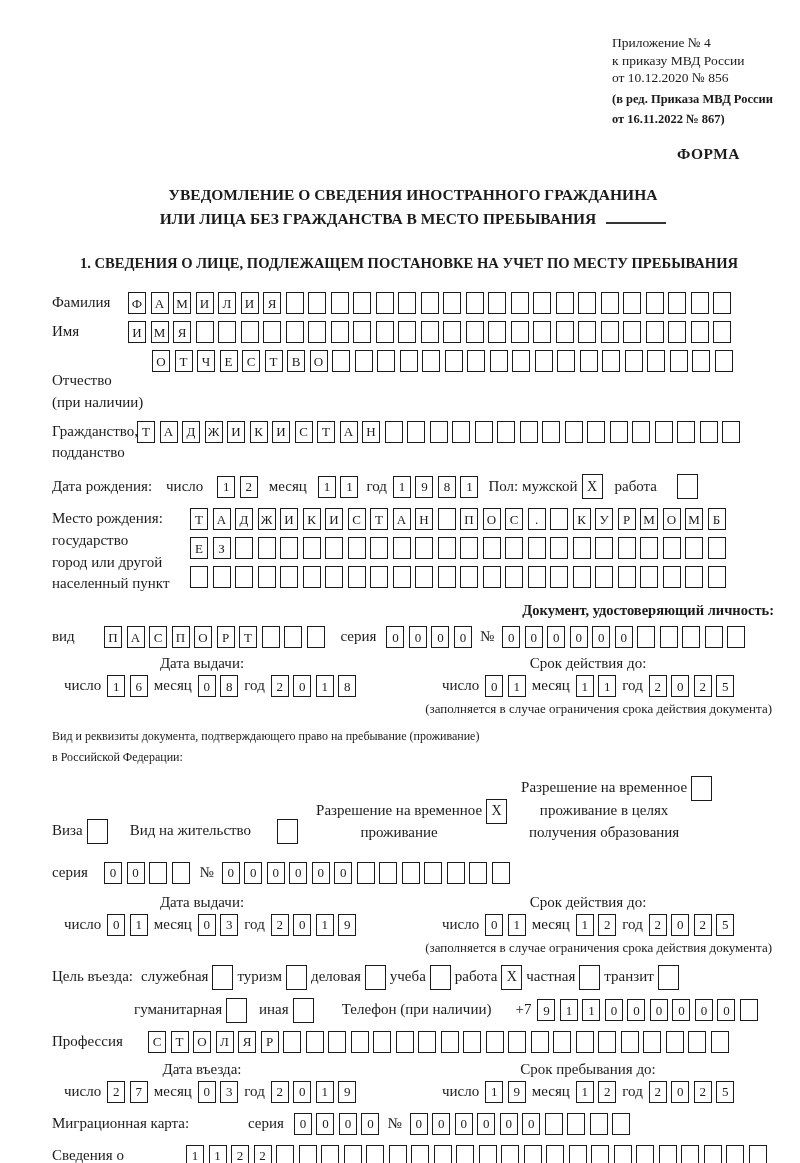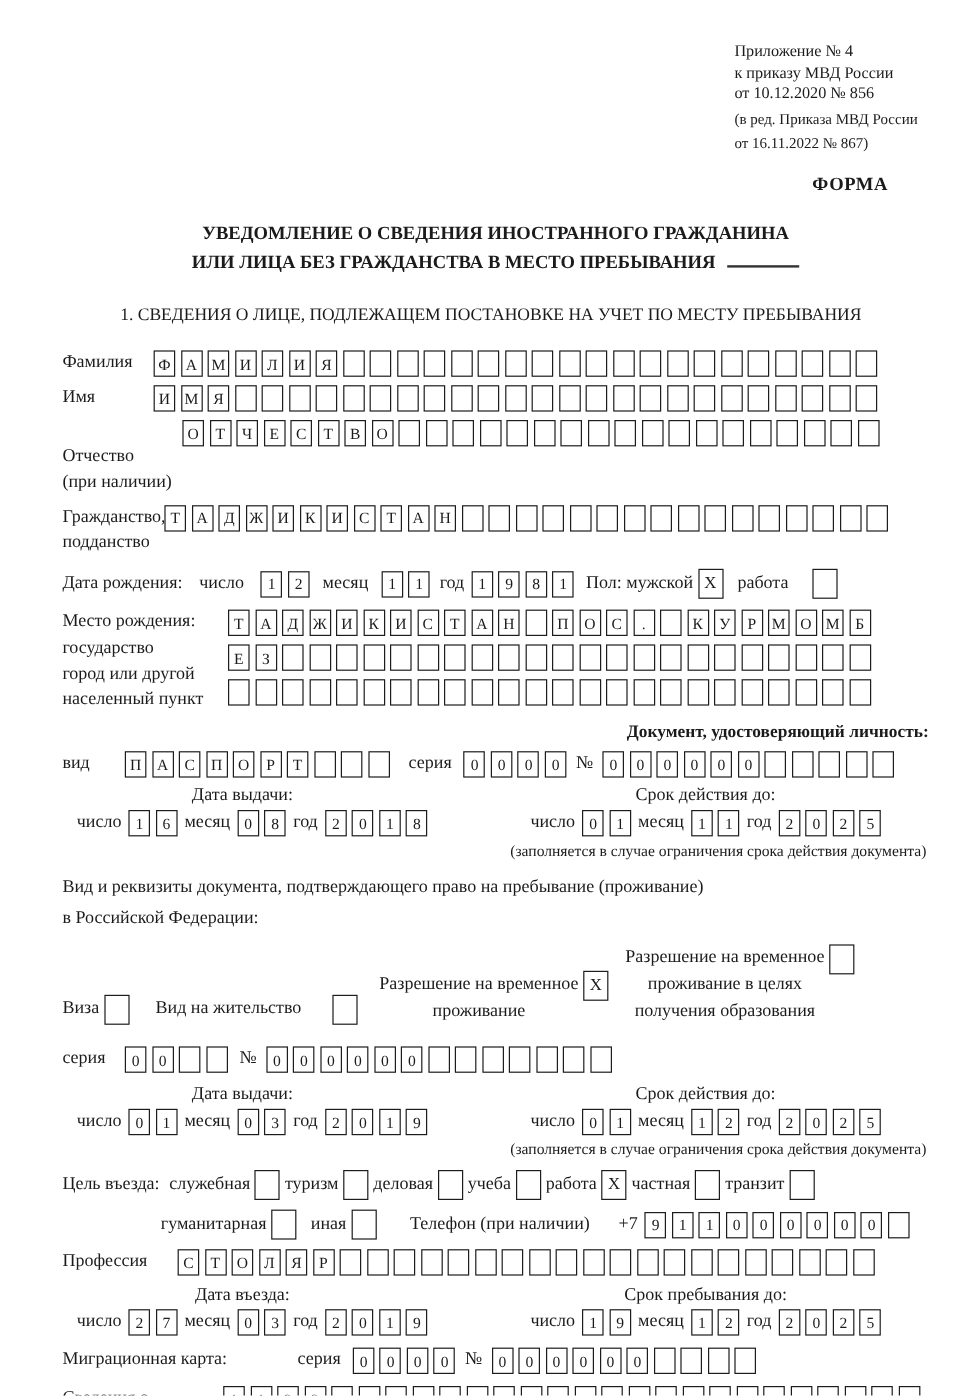--- a/index.html
+++ b/index.html
@@ -4,27 +4,27 @@
 <style>
   html,body { margin:0; padding:0; background:#ffffff; }
   body {
     width:800px; height:1163px; overflow:hidden;
     font-family:"Liberation Serif", serif; color:#1b1b1b;
   }
   .page { box-sizing:border-box; width:800px; padding:34px 26px 0 52px; }
 
   
   .topref { margin-left:560px; font-size:13.5px; line-height:1.3; white-space:nowrap; }
-  .topref .sub { font-size:12.5px; margin-top:4px; }
+  .topref .sub { font-size:12.5px; margin-top:4px;font-weight:bold; }
   .forma { text-align:right; font-weight:bold; font-size:15.5px; padding-right:34px; margin-top:18px; letter-spacing:.5px; }
 
   
   .title { text-align:center; font-weight:bold; font-size:15.5px; margin-top:20px; line-height:1.55; }
   .underline { display:inline-block; width:60px; border-bottom:2px solid #333; margin-left:10px; vertical-align:baseline; }
-  .sec1 { text-align:center; font-weight:normal; font-size:14.6px; margin:24px 0 20px -8px; white-space:nowrap; }
+  .sec1 { text-align:center; font-weight:bold; font-size:14.6px; margin:24px 0 20px -8px; white-space:nowrap; }
 
   
   .r { display:flex; align-items:center; margin-bottom:7px; }
   .rt { align-items:flex-start; }
   .lbl { font-size:15px; white-space:pre-line; line-height:1.45; }
   .w76 { width:76px; flex:none; }
   .w85 { width:85px; flex:none; }
   .w100 { width:100px; flex:none;margin-top:20px; }
   .w138 { width:138px; flex:none; }
   .stack { display:flex; flex-direction:column; gap:7px; }
@@ -46,21 +46,21 @@
 
   
   .dates-head { display:flex; font-size:15px; margin:2px 0 3px; }
   .dates-head .h1 { width:390px; box-sizing:border-box; text-align:center; padding-right:90px; }
   .dates-head .h2 { flex:1; text-align:center; padding-right:40px; }
   .dates-row { display:flex; align-items:center; }
   .dates-row .g1 { width:390px; box-sizing:border-box; display:flex; align-items:center; gap:6px; padding-left:12px; }
   .dates-row .g2 { display:flex; align-items:center; gap:6px; }
   .note { font-size:13px; text-align:right; padding-right:2px; margin:4px 0 9px; }
 
-  .para { font-size:15px; line-height:1.75; }
+  .para { font-size:12px; line-height:1.75; }
 
   .opt-row { display:flex; align-items:flex-end; margin:8px 0 18px; }
   .opt { display:flex; align-items:flex-start; }
   .opt .lbl { text-align:center; line-height:1.5; }
   .doc-head { text-align:right; font-weight:bold; font-size:14.5px; margin:3px 0 7px; }
 
   .goal-row { display:flex; align-items:center; flex-wrap:nowrap; font-size:15px; margin-bottom:8px; }
   .goal-row .gap { width:8px; flex:none; }
 </style>
 </head>

